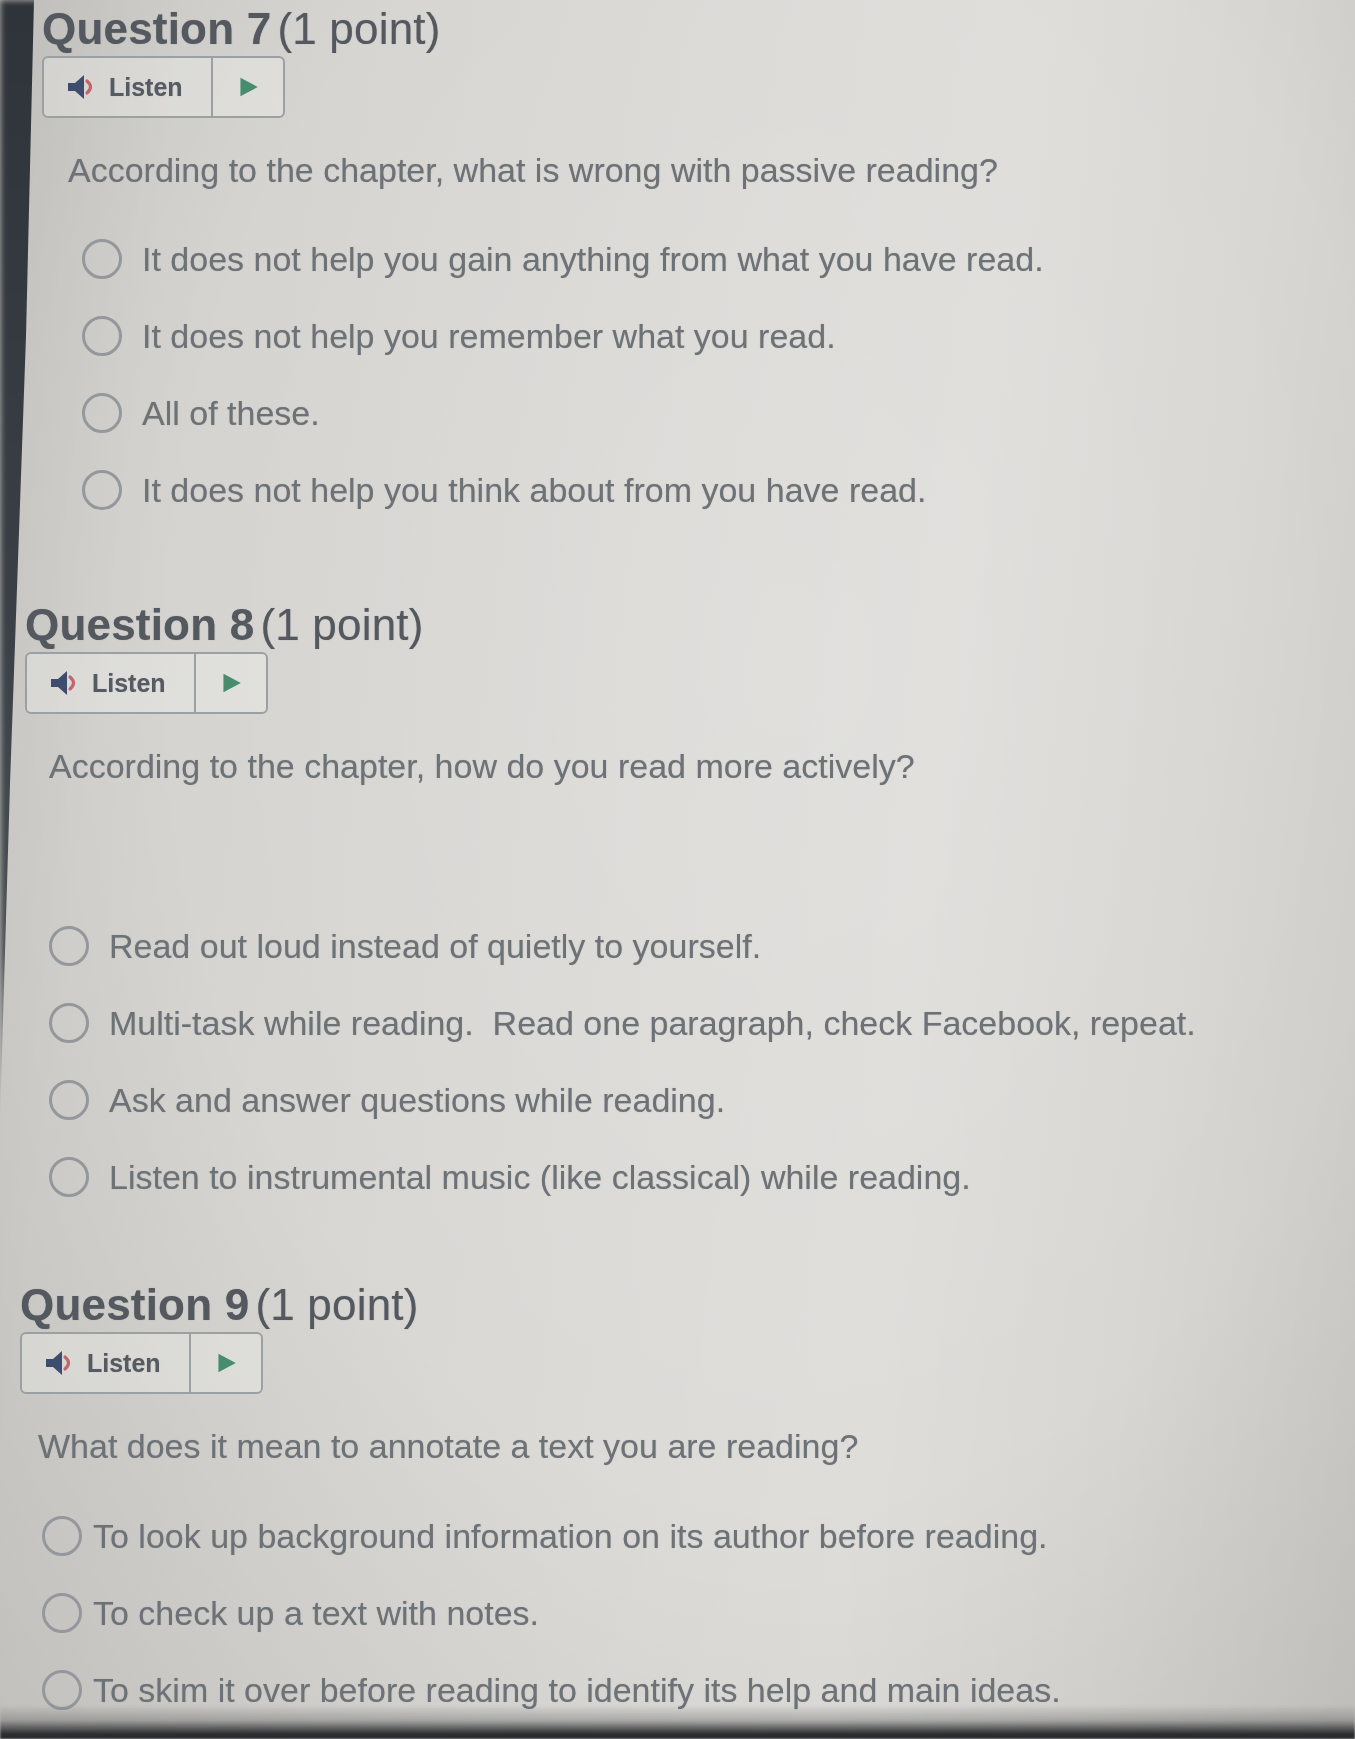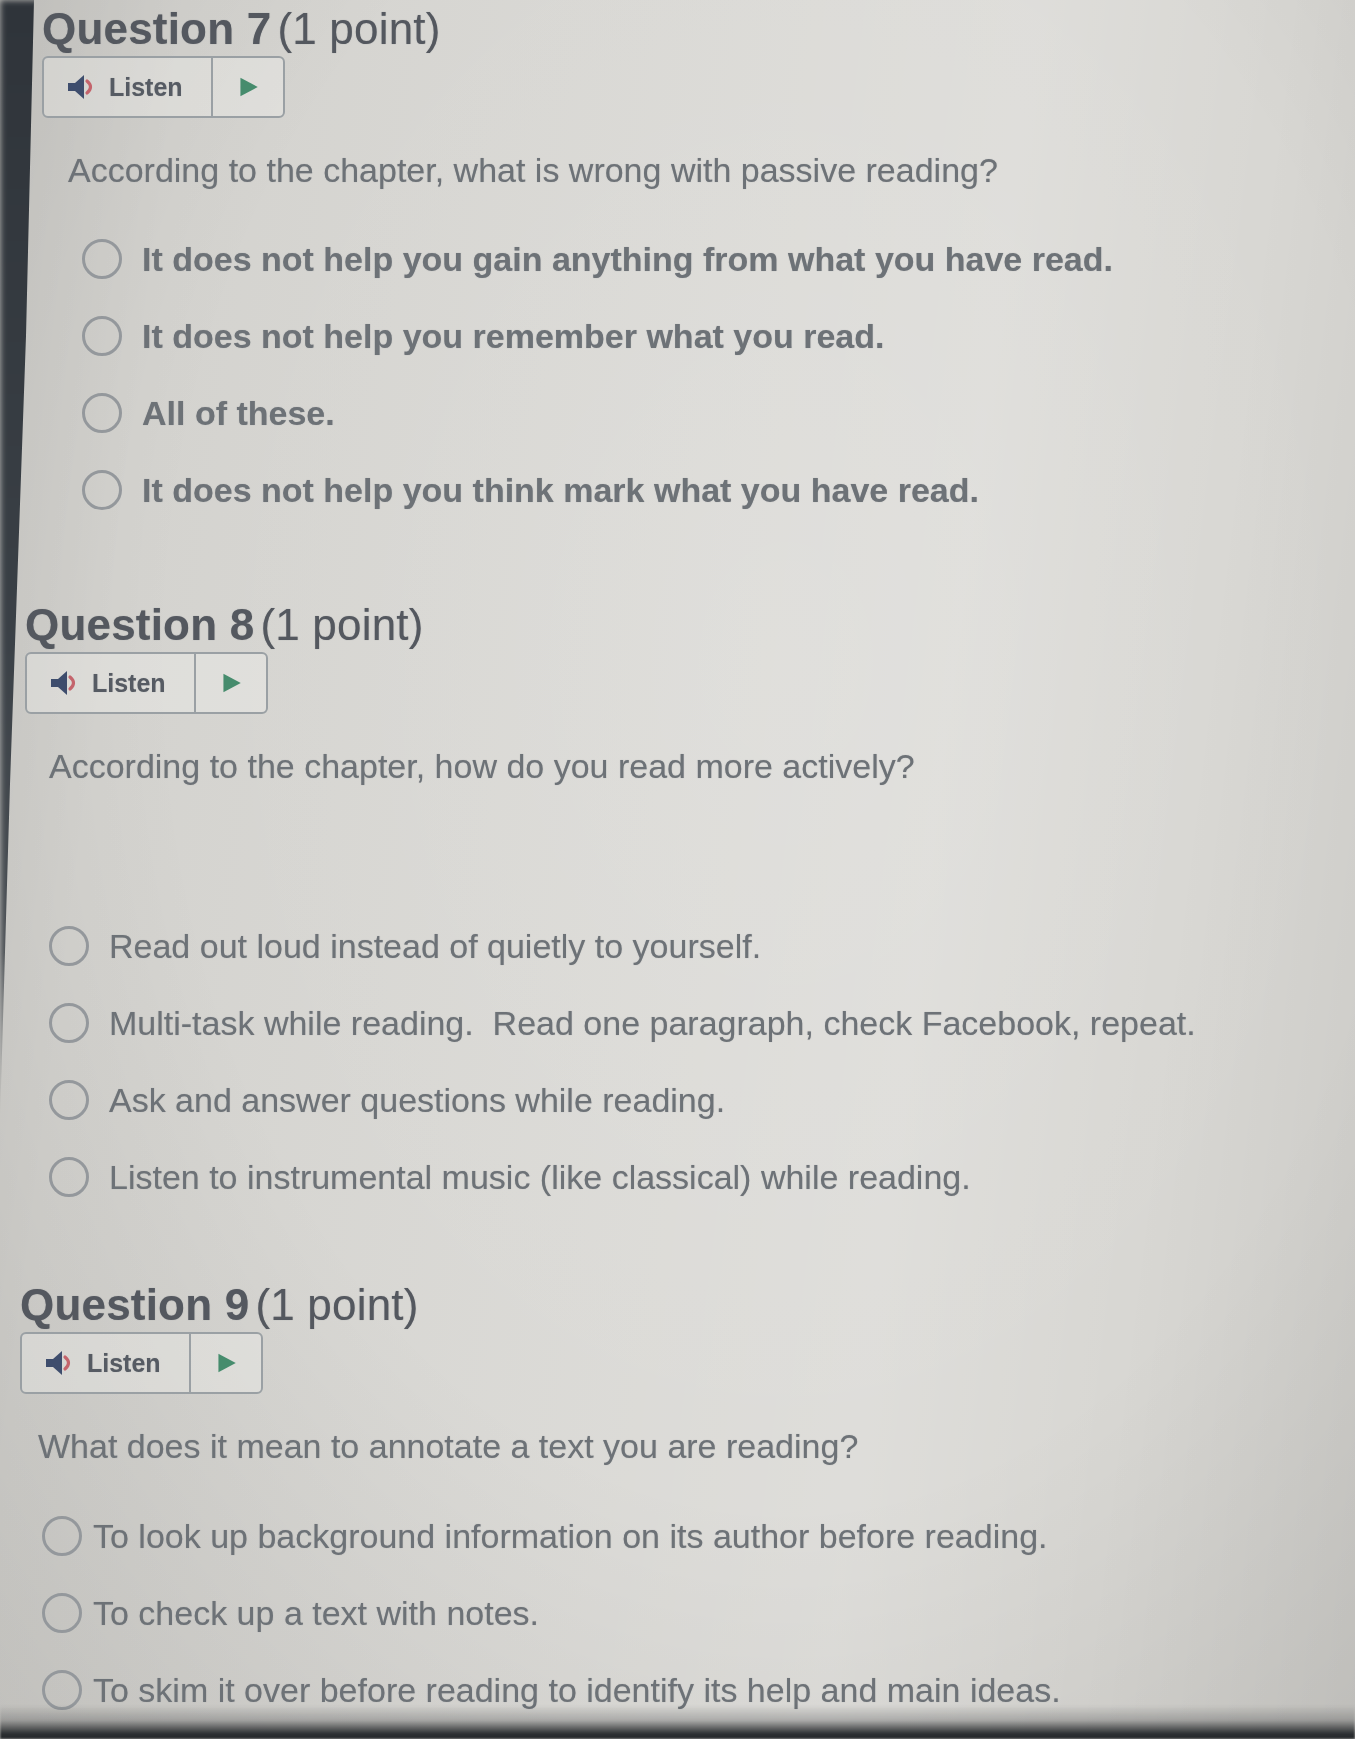--- a/index.html
+++ b/index.html
@@ -88,21 +88,21 @@
   .q9 .question-text { margin-left: 18px; }
 
   .options { margin-top: 44px; }
   .q8 .options { margin-top: 135px; }
   .q9 .options { margin-top: 45px; }
 
   .option-row {
     display: flex; align-items: center; gap: 20px;
     height: 46px; margin-bottom: 31px;
   }
-  .q7 .option-row { margin-left: 40px; font-weight: bold; }
+  .q7 .option-row { margin-left: 40px; }
   .q8 .option-row { margin-left: 24px; }
   .q9 .option-row { margin-left: 22px; gap: 11px; }
 
   .radio {
     width: 40px; height: 40px; flex: none;
     border: 3px solid #94989c;
     border-radius: 50%;
     background: transparent;
     cursor: pointer;
   }
@@ -154,21 +154,21 @@
       <div class="option-row">
         <span class="radio"></span>
         <span class="option-label">It does not help you remember what you read.</span>
       </div>
       <div class="option-row">
         <span class="radio"></span>
         <span class="option-label">All of these.</span>
       </div>
       <div class="option-row">
         <span class="radio"></span>
-        <span class="option-label">It does not help you think mark what you have read.</span>
+        <span class="option-label">It does not help you think about from you have read.</span>
       </div>
     </div>
   </section>
 
   <section class="question q8">
     <h2 class="q-heading"><span class="q-title">Question 8</span><span class="q-points">(1 point)</span></h2>
 
     <div class="listen-bar">
       <div class="listen-main">
         <span class="icon">

